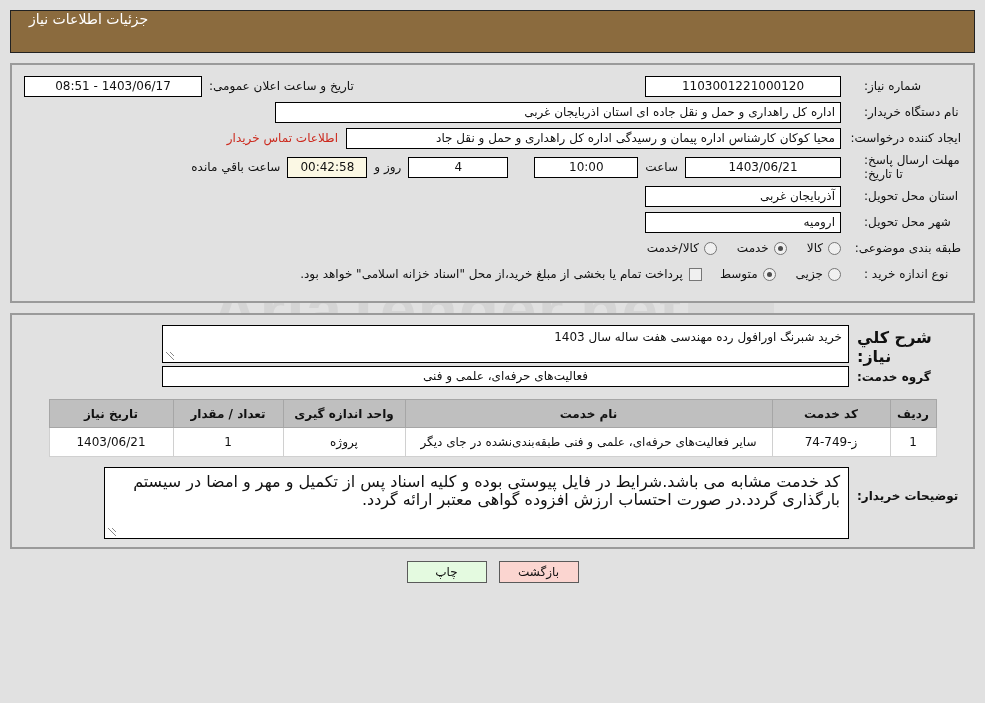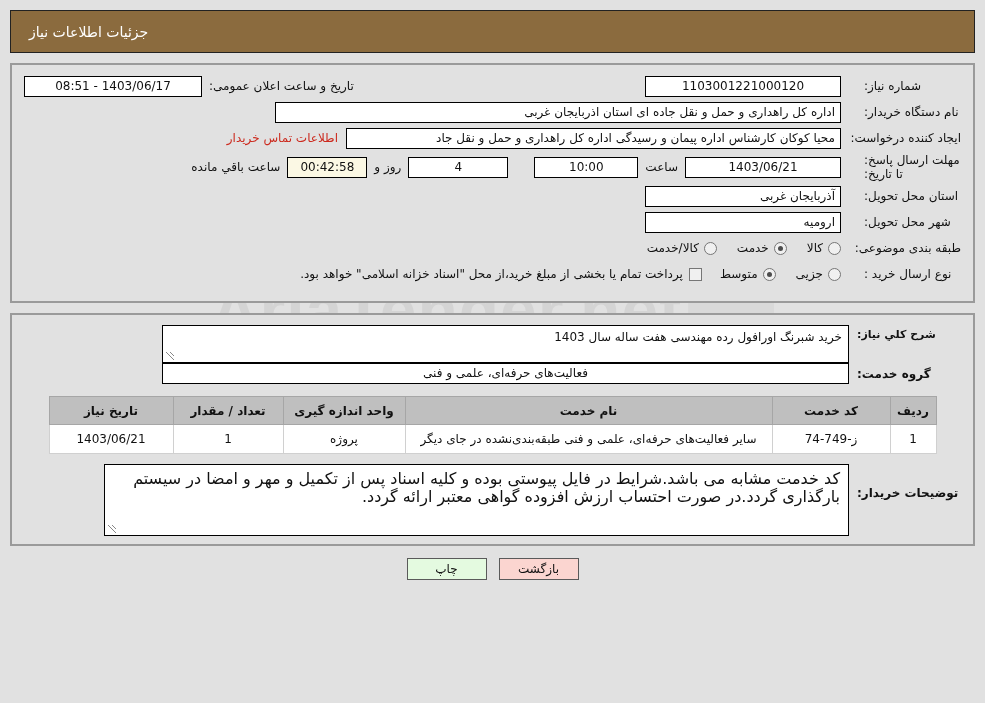--- a/index.html
+++ b/index.html
@@ -59,21 +59,21 @@
 
   .content { position: relative; z-index: 2; }
 
   
   .titlebar {
     margin: 10px 10px 0 10px;
     height: 43px;
     background: #8b6b3e;
     border: 1px solid #222;
     display: flex;
-    align-items: center;
+    align-items: flex-start;
     justify-content: flex-start;
     padding-left: 18px;
   }
   .titlebar .title {
     color: #ffffff;
     font-size: 14px;
     font-weight: normal;
     margin-right: auto;
     padding-right: 14px;
   }
@@ -181,21 +181,21 @@
   }
   .note-inline { font-size: 12px; white-space: nowrap; }
 
   
   .desc-row { display: flex; align-items: flex-start; }
   .desc-lbl {
     width: 112px;
     text-align: left;
     padding-left: 8px;
     font-weight: bold;
-    font-size: 11px;
+    font-size: 16px;
     padding-top: 3px;
     flex: 0 0 auto;
   }
   .textarea-box {
     border: 1px solid #000;
     background: #fff;
     width: 687px;
     height: 38px;
     padding: 3px 6px;
     font-size: 12px;
@@ -393,21 +393,21 @@
             <span class="rlabel">خدمت</span>
           </span>
           <span class="radio-item">
             <span class="radio"></span>
             <span class="rlabel">کالا/خدمت</span>
           </span>
         </span>
       </div>
 
       <div class="row">
-        <span class="lbl">نوع ارسال خرید :</span>
+        <span class="lbl">نوع اندازه خرید :</span>
         <span class="radio-group">
           <span class="radio-item">
             <span class="radio"></span>
             <span class="rlabel">جزیی</span>
           </span>
           <span class="radio-item">
             <span class="radio on"></span>
             <span class="rlabel">متوسط</span>
           </span>
         </span>

